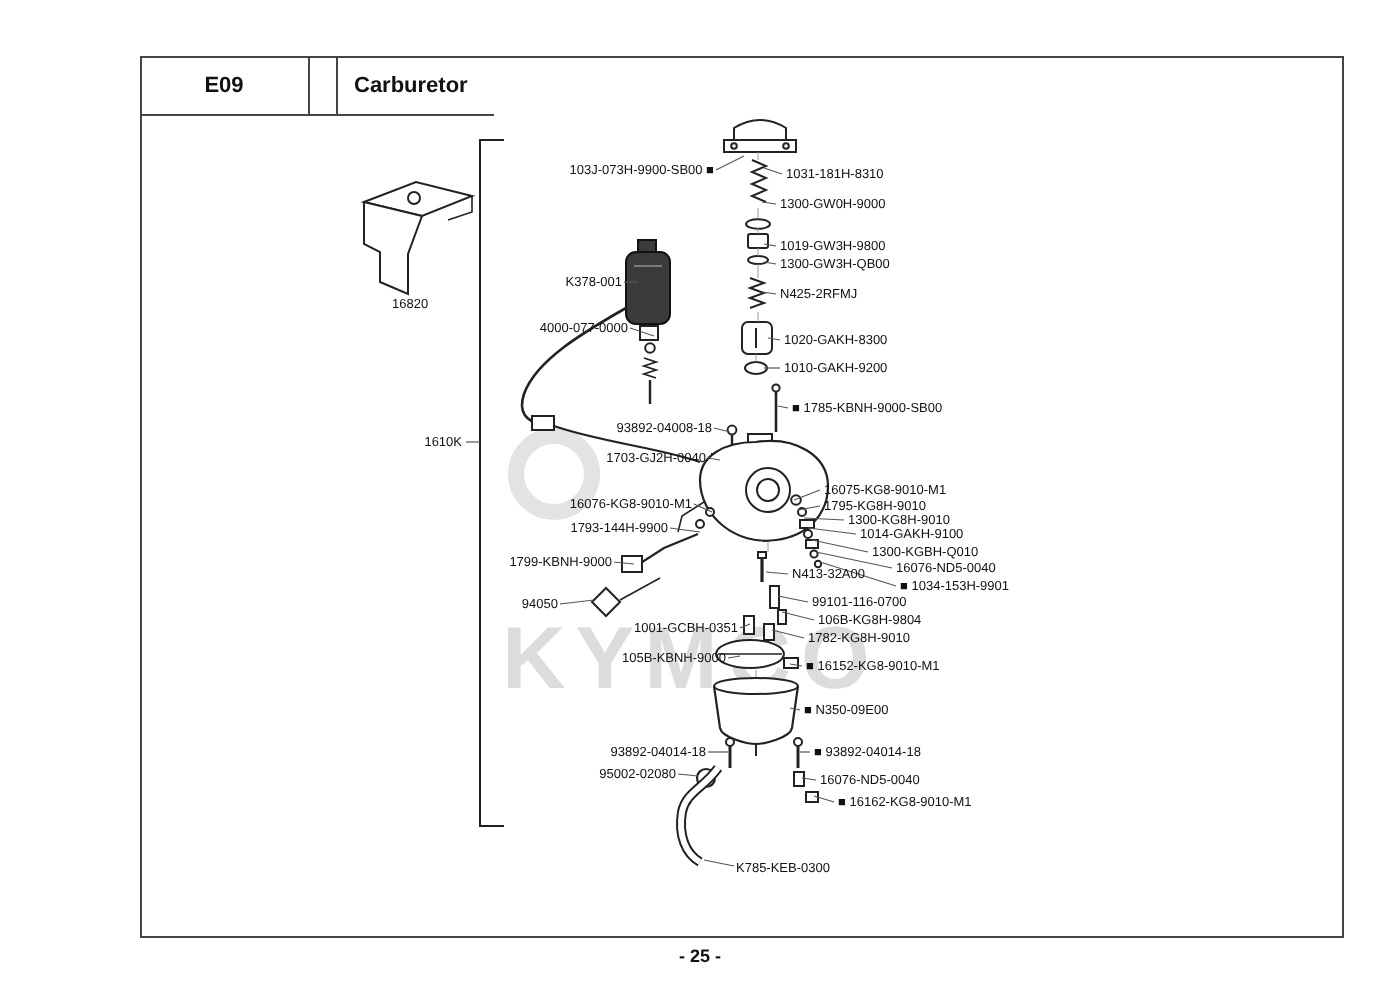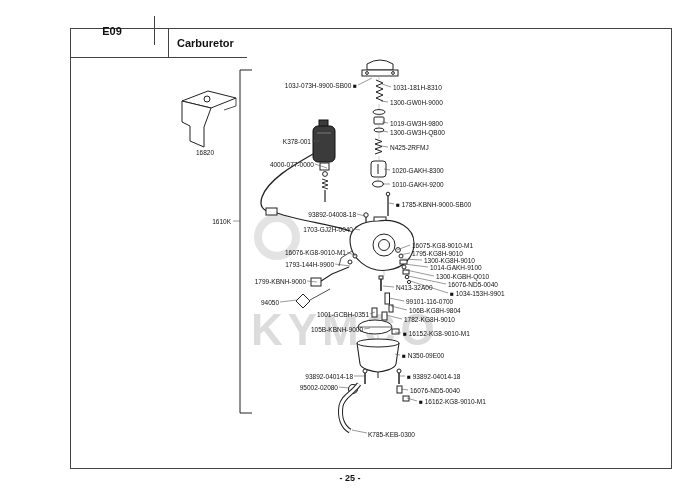--- a/index.html
+++ b/index.html
@@ -2,21 +2,21 @@
 <html><head>
 <meta charset="utf-8">
 <style>
   * { margin:0; padding:0; box-sizing:border-box; }
   html,body { background:#ffffff; }
   body { width:700px; height:495px; font-family:"Liberation Sans", sans-serif; color:#111; }
   .page { position:relative; width:700px; height:495px; background:#fff; overflow:hidden; }
 
   .frame { position:absolute; left:70px; top:28px; width:602px; height:441px; border:1px solid #444; }
 
-  .hdr-code-box { position:absolute; left:70px; top:16px; width:85px; height:29px;
+  .hdr-code-box { position:absolute; left:70px; top:28px; width:85px; height:29px;
     border-right:1px solid #444; display:flex; align-items:center; justify-content:center;
     font-weight:bold; font-size:11px; z-index:4; }
   .hdr-vline { position:absolute; left:168px; top:28px; width:1px; height:29px; background:#444; z-index:4; }
   .hdr-underline { position:absolute; left:70px; top:57px; width:177px; height:1px; background:#444; z-index:4; }
   .hdr-title { position:absolute; left:177px; top:28px; height:29px; display:flex; align-items:center;
     font-weight:bold; font-size:11px; z-index:4; }
 
   .footer { position:absolute; left:0; top:473px; width:700px; text-align:center;
     font-size:9px; font-weight:bold; z-index:4; }
 

